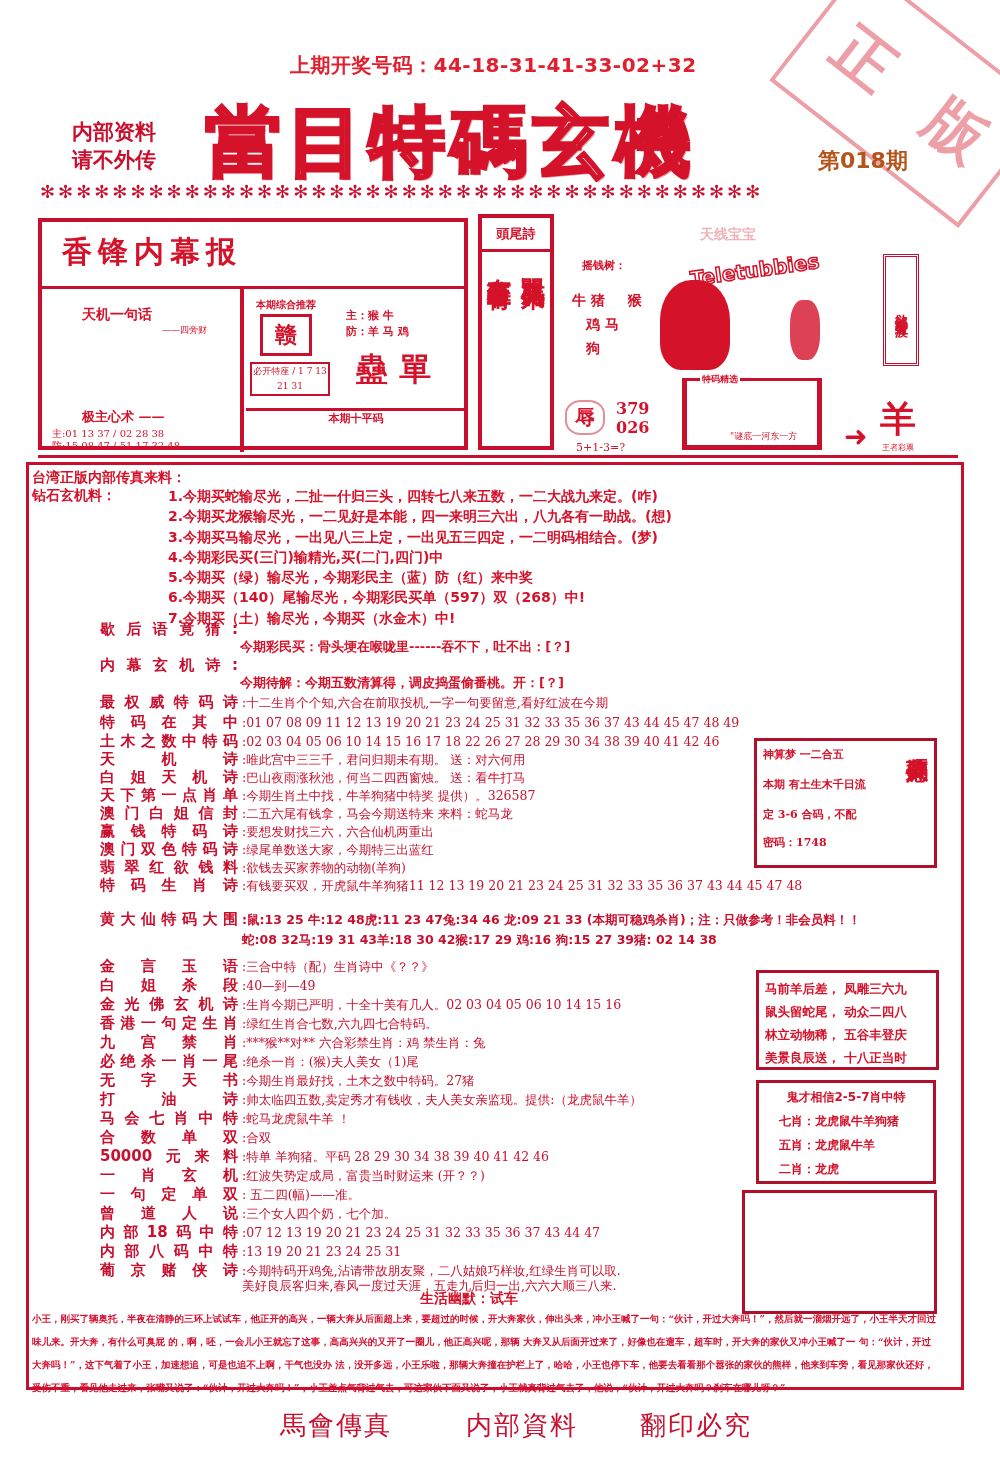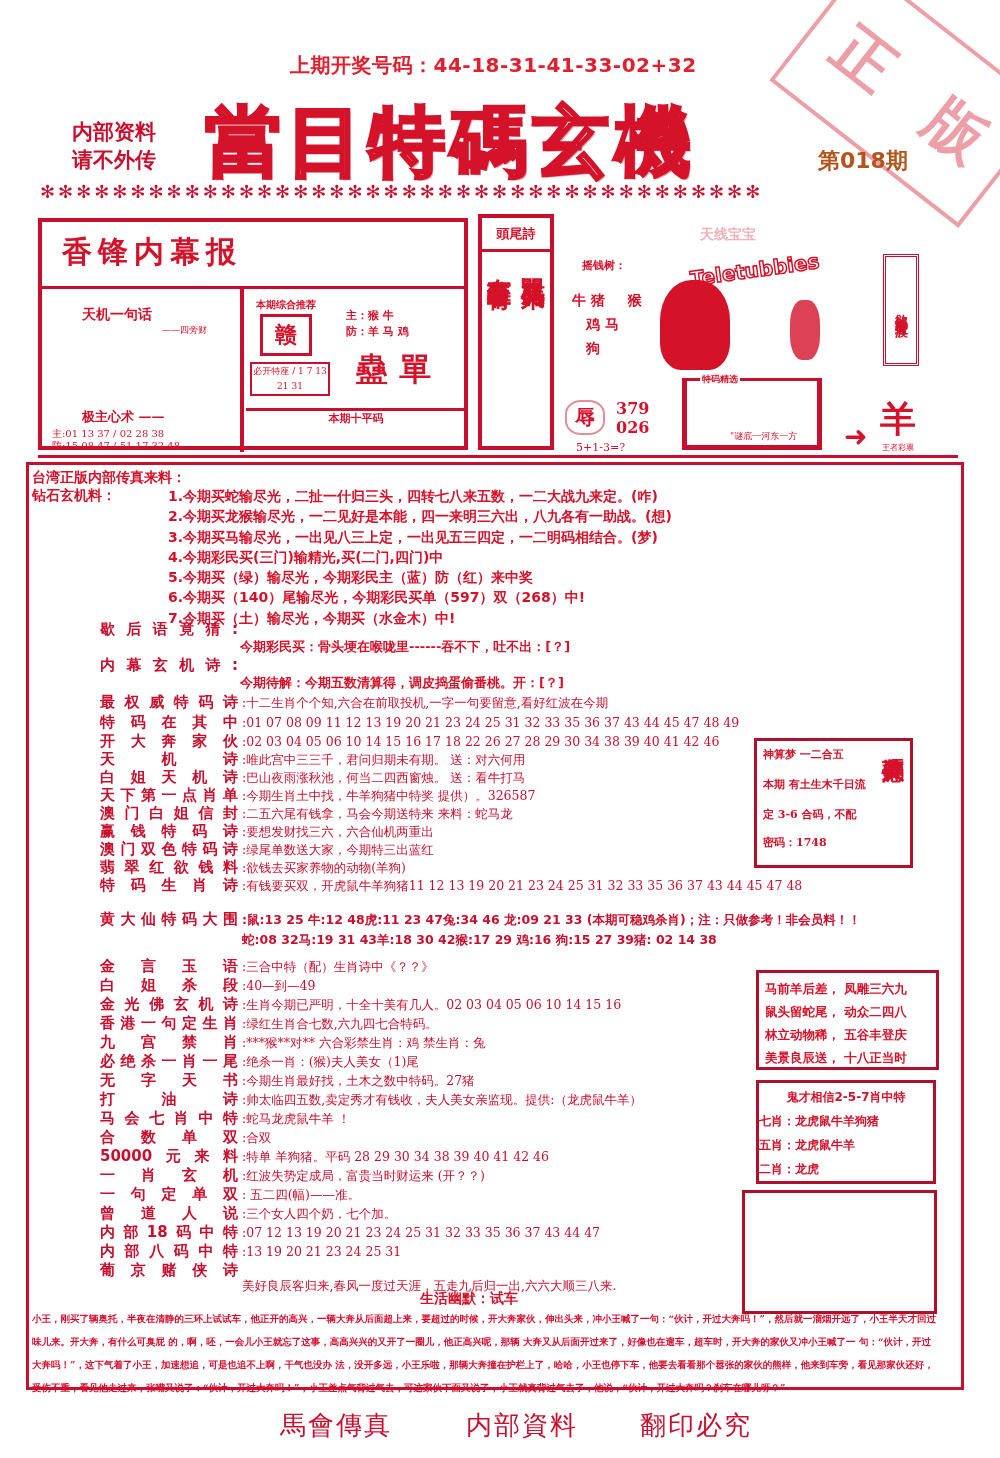--- a/index.html
+++ b/index.html
@@ -50,25 +50,25 @@
 .arrow{left:844px;top:420px;font-size:28px;color:#d4122a}
 .zone-rule{left:38px;top:455px;width:920px;height:3px;background:#c8102e}
 
 .main{left:26px;top:462px;width:938px;height:928px;border:3px solid #c8102e}
 .m-intro{left:32px;top:468px;font-family:"DejaVu Sans",sans-serif;font-size:14px;font-weight:bold;line-height:18px}
 .m-list{left:168px;top:486px;font-family:"DejaVu Sans",sans-serif;font-size:14px;font-weight:bold;line-height:20.3px}
 .row{position:absolute;left:100px;font-size:13px;white-space:nowrap;display:flex;align-items:baseline}
 .row .lbl{width:138px;font-family:"DejaVu Sans",sans-serif;font-weight:bold;font-size:15px;letter-spacing:0;text-align:justify;text-align-last:justify;color:#c8102e}
 .row .val{font-family:"DejaVu Serif",serif;color:#c8102e;font-size:12.5px;padding-left:4px}
 .pending{left:240px;font-family:"DejaVu Sans",sans-serif;font-size:13px;font-weight:bold}
-.side1{left:754px;top:738px;width:159px;height:130px;border:3px solid #b0102a}
+.side1{left:754px;top:738px;width:183px;height:130px;border:3px solid #b0102a}
 .side1 .l{position:absolute;left:6px;font-size:11px;font-weight:bold;white-space:nowrap}
 .side1 .god{position:absolute;right:4px;top:0;font-size:22px;font-weight:bold;writing-mode:vertical-rl;line-height:24px}
 .side2{left:756px;top:970px;width:183px;height:100px;border:3px solid #b0102a;padding:4px 6px;font-size:12.5px;line-height:23px;font-weight:bold;white-space:nowrap}
-.side3{left:756px;top:1080px;width:180px;height:104px;border:3px solid #b0102a;padding:2px 0;font-size:12px;line-height:24px;font-weight:bold}
+.side3{left:756px;top:1080px;width:180px;height:104px;border:3px solid #b0102a;padding:2px 20px;font-size:12px;line-height:24px;font-weight:bold}
 .side4{left:742px;top:1190px;width:195px;height:124px;border:3px solid #b0102a}
 .humor-title{left:420px;top:1290px;font-size:14px;font-weight:bold}
 .humor{left:32px;top:1307px;width:905px;font-size:9.5px;line-height:23px;font-weight:bold;color:#d41030}
 .footer{top:1408px;font-size:26px;font-weight:normal;color:#c8102e;letter-spacing:2px}
 </style>
 </head>
 <body>
 
 <div class="abs stamp">
   <span>正</span>
@@ -171,21 +171,21 @@
 
 <div class="row" style="top:693px">
     <span class="lbl">最权威特码诗</span>
     <span class="val">:十二生肖个个知,六合在前取投机,一字一句要留意,看好红波在今期</span>
   </div>
 <div class="row" style="top:713px">
     <span class="lbl">特码在其中</span>
     <span class="val">:01 07 08 09 11 12 13 19 20 21 23 24 25 31 32 33 35 36 37 43 44 45 47 48 49</span>
   </div>
 <div class="row" style="top:732px">
-    <span class="lbl">开大奔家伙</span>
+    <span class="lbl">土木之数中特码</span>
     <span class="val">:02 03 04 05 06 10 14 15 16 17 18 22 26 27 28 29 30 34 38 39 40 41 42 46</span>
   </div>
 <div class="row" style="top:750px">
     <span class="lbl">天机诗</span>
     <span class="val">:唯此宫中三三千，君问归期未有期。 送：对六何用</span>
   </div>
 <div class="row" style="top:768px">
     <span class="lbl">白姐天机诗</span>
     <span class="val">:巴山夜雨涨秋池，何当二四西窗烛。 送：看牛打马</span>
   </div>
@@ -280,20 +280,21 @@
 <div class="row" style="top:1223px">
     <span class="lbl">内部18码中特</span>
     <span class="val">:07 12 13 19 20 21 23 24 25 31 32 33 35 36 37 43 44 47</span>
   </div>
 <div class="row" style="top:1242px">
     <span class="lbl">内部八码中特</span>
     <span class="val">:13 19 20 21 23 24 25 31</span>
   </div>
 <div class="row" style="top:1261px">
     <span class="lbl">葡京赌侠诗</span>
+    <span class="val">:今期特码开鸡兔,沾请带故朋友聚，二八姑娘巧样妆,红绿生肖可以取.</span>
   </div>
 <div class="row" style="top:1278px">
     <span class="lbl"></span>
     <span class="val">  美好良辰客归来,春风一度过天涯，五走九后归一出,六六大顺三八来.</span>
   </div>
 
 <div class="abs side1">
   <div class="l" style="top:6px">神算梦 一二合五</div>
   <div class="l" style="top:36px">本期 有土生木千日流</div>
   <div class="l" style="top:66px">定 3-6 合码，不配</div>

